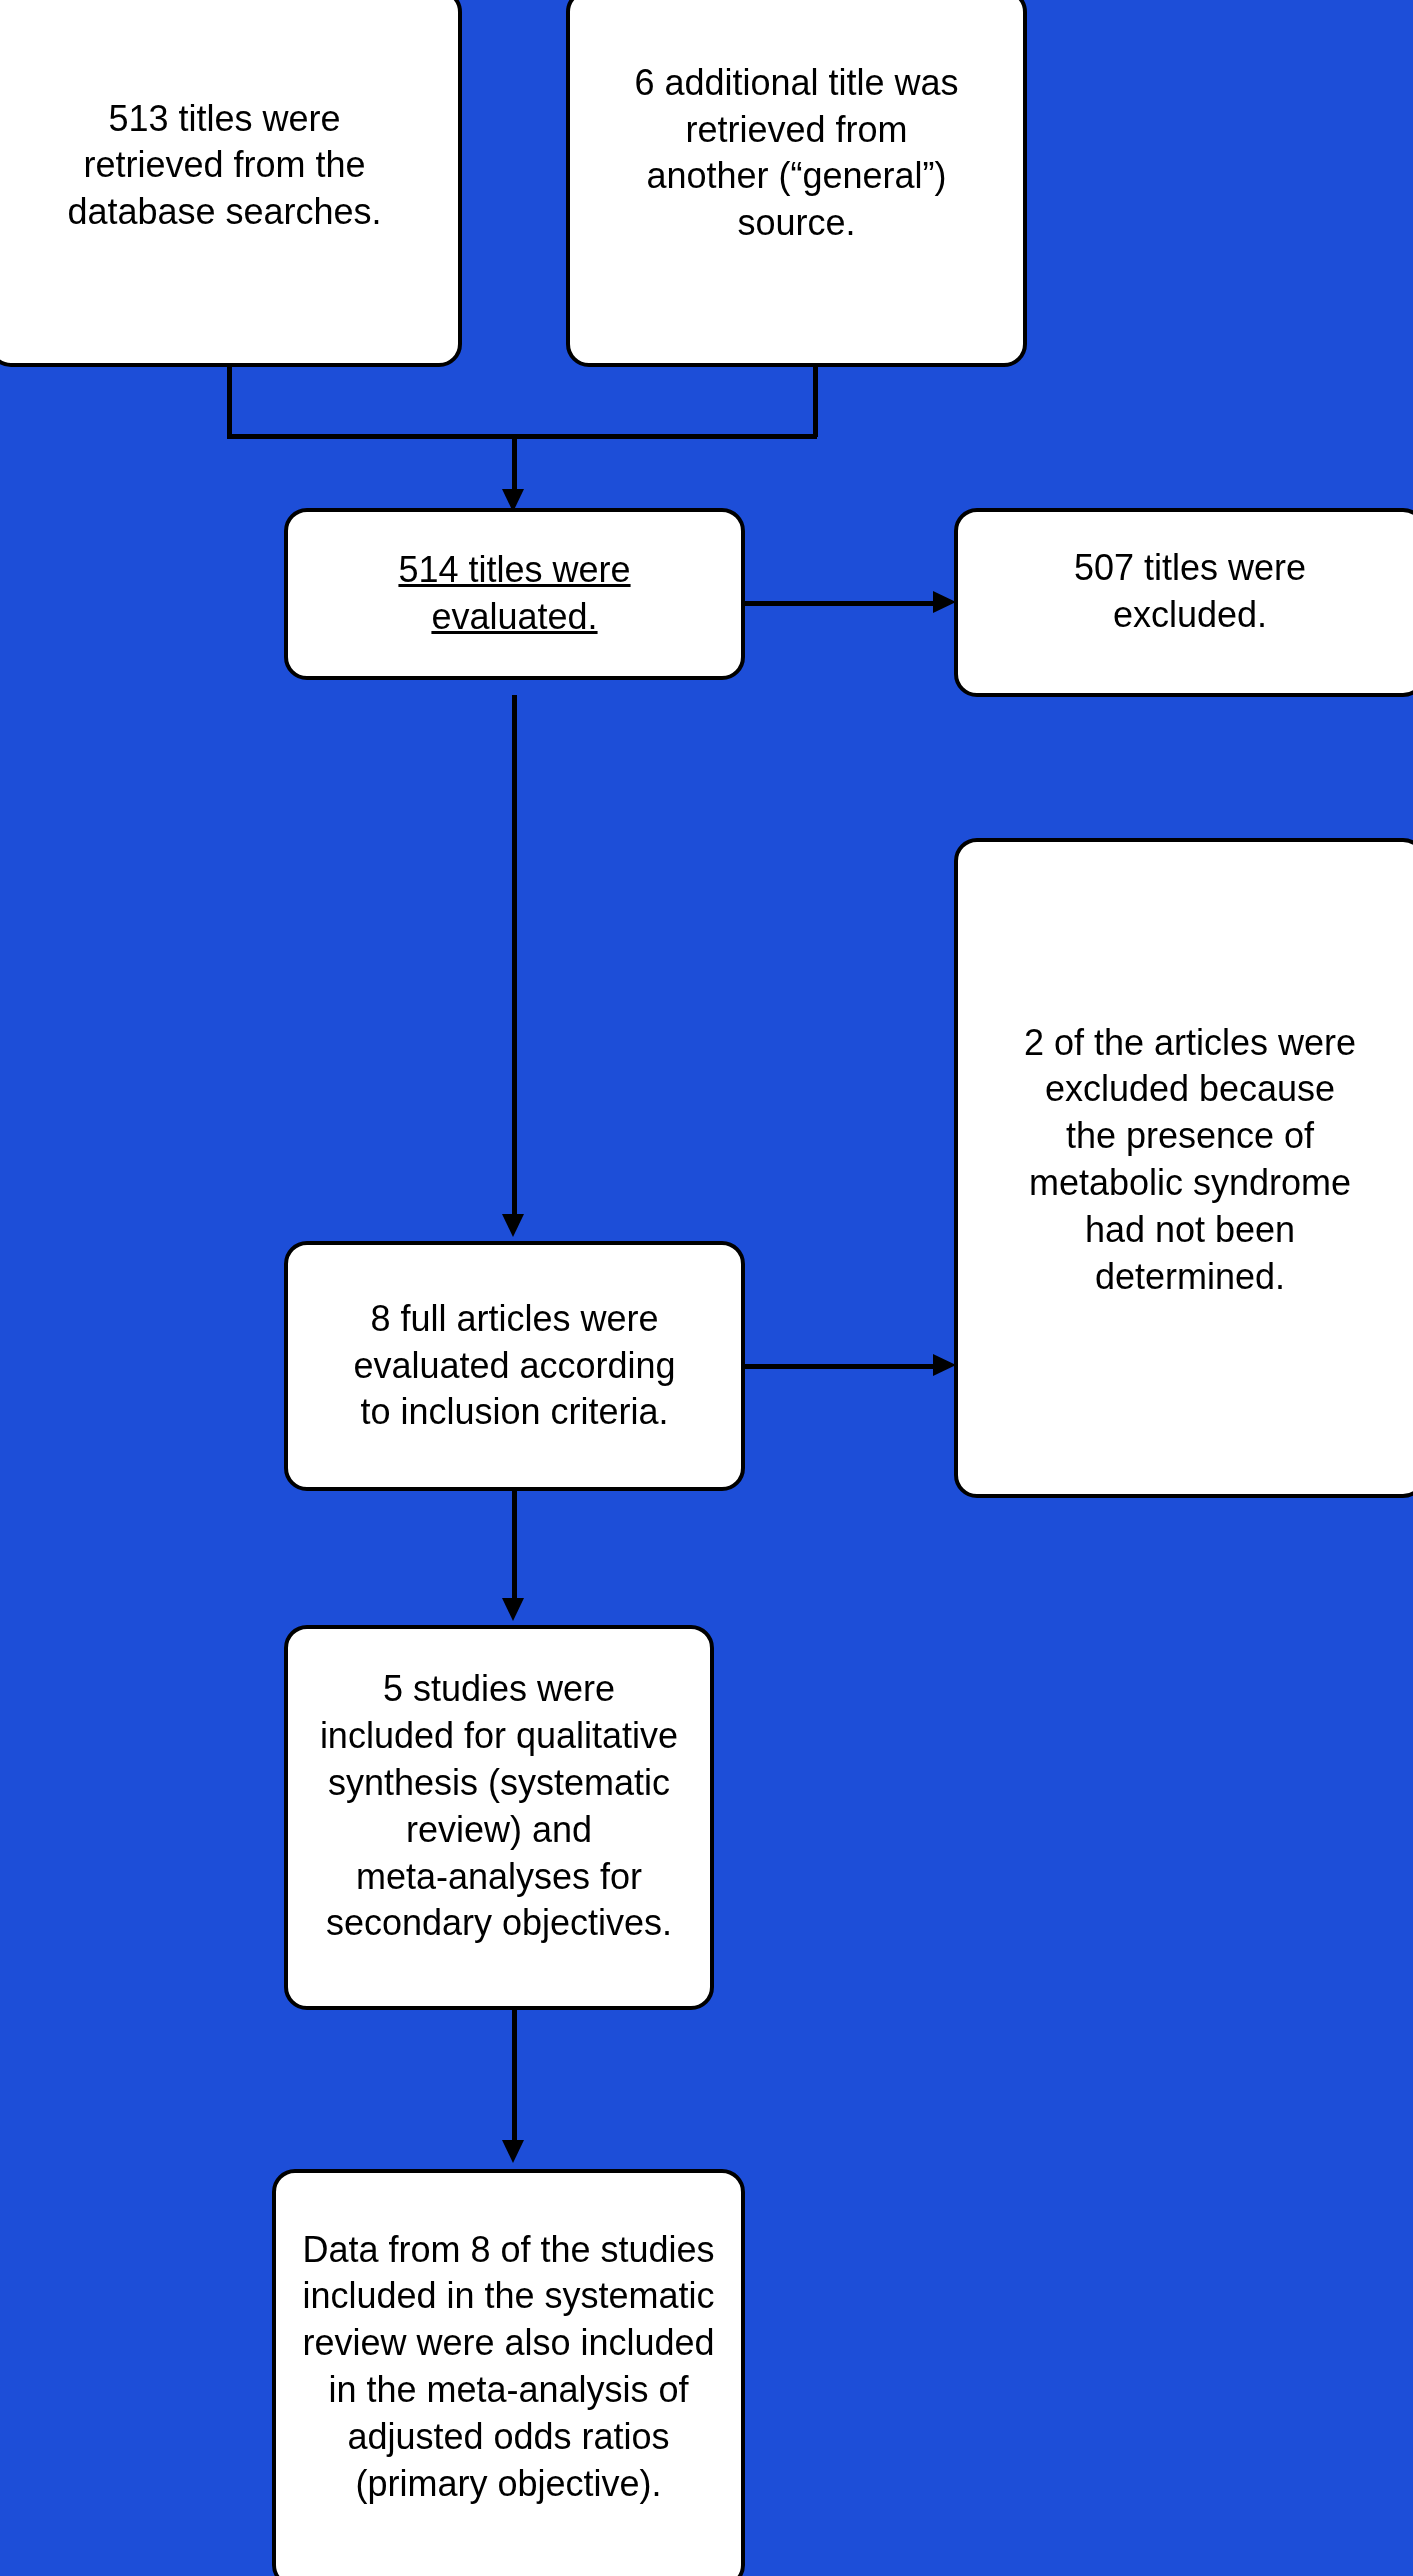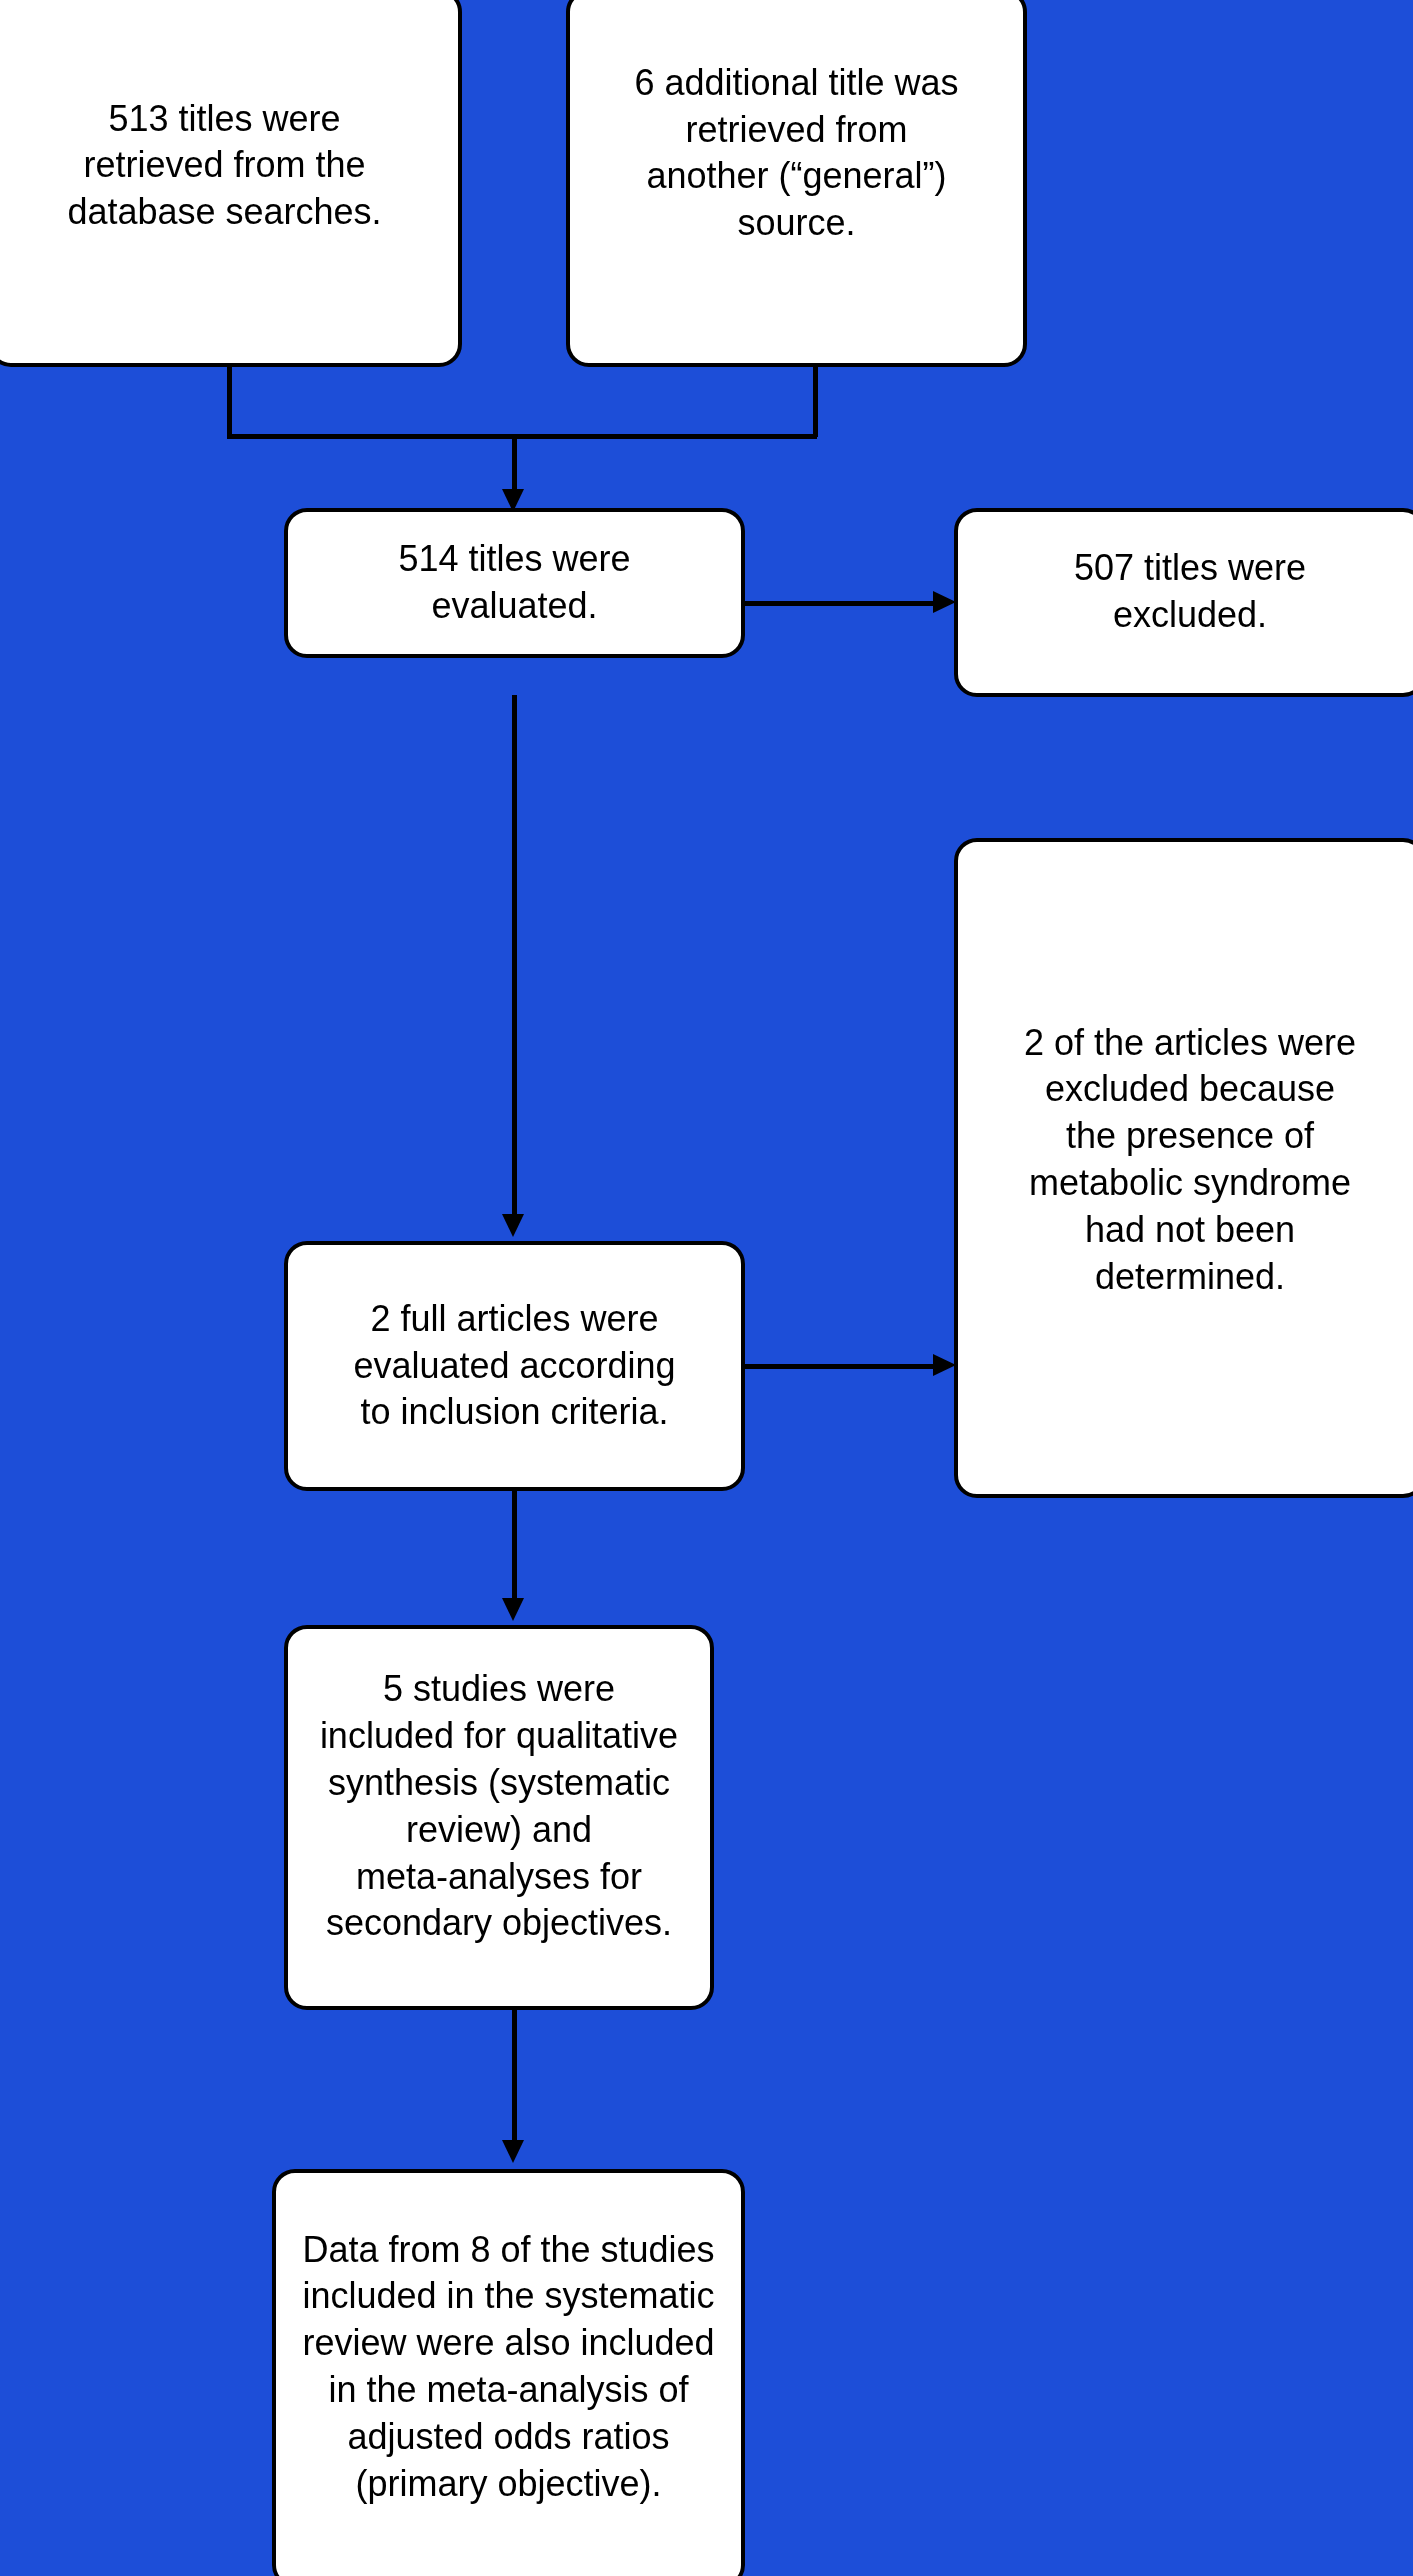--- a/index.html
+++ b/index.html
@@ -34,21 +34,21 @@
     padding: 0 12.5px;
     width: 100%;
   }
   
   #node-db-search   { left: -12.5px;  top: -10.7px;   width: 474px; height: 378px; font-size: 36px; }
   #node-db-search .txt { margin-top: -25px; }
 
   #node-other-src   { left: 566px; top: -10.7px;   width: 461px; height: 378px; font-size: 36px; }
   #node-other-src .txt { margin-top: -50px; }
 
-  #node-evaluated   { left: 284px; top: 508px;  width: 461px; height: 150px; font-size: 36px; }
+  #node-evaluated   { left: 284px; top: 508px;  width: 461px; height: 172px; font-size: 36px; text-decoration: underline; }
   #node-excluded    { left: 954px;top: 508px;  width: 472px; height: 189px; font-size: 36px; }
   #node-excluded .txt { margin-top: -21.4px; }
 
   #node-no-metsyn   { left: 954px;top: 838px;  width: 472px; height: 660px; font-size: 36px; }
   #node-no-metsyn .txt { margin-top: -16px; }
 
   #node-full-art    { left: 284px; top: 1241px; width: 461px; height: 250px; font-size: 36px; }
   #node-qual        { left: 284px; top: 1625px; width: 430px; height: 385px; font-size: 36px; }
   #node-qual .txt   { margin-top: -21.4px; }
   #node-primary     { left: 272px; top: 2169px; width: 473px; height: 419px; font-size: 36px; }
@@ -107,21 +107,21 @@
   <div class="node" id="node-no-metsyn">
     <div class="txt">2 of the articles were
 excluded because
 the presence of
 metabolic syndrome
 had not been
 determined.</div>
   </div>
 
   <div class="node" id="node-full-art">
-    <div class="txt">2 full articles were
+    <div class="txt">8 full articles were
 evaluated according
 to inclusion criteria.</div>
   </div>
 
   <div class="node" id="node-qual">
     <div class="txt">5 studies were
 included for qualitative
 synthesis (systematic
 review) and
 meta-analyses for

